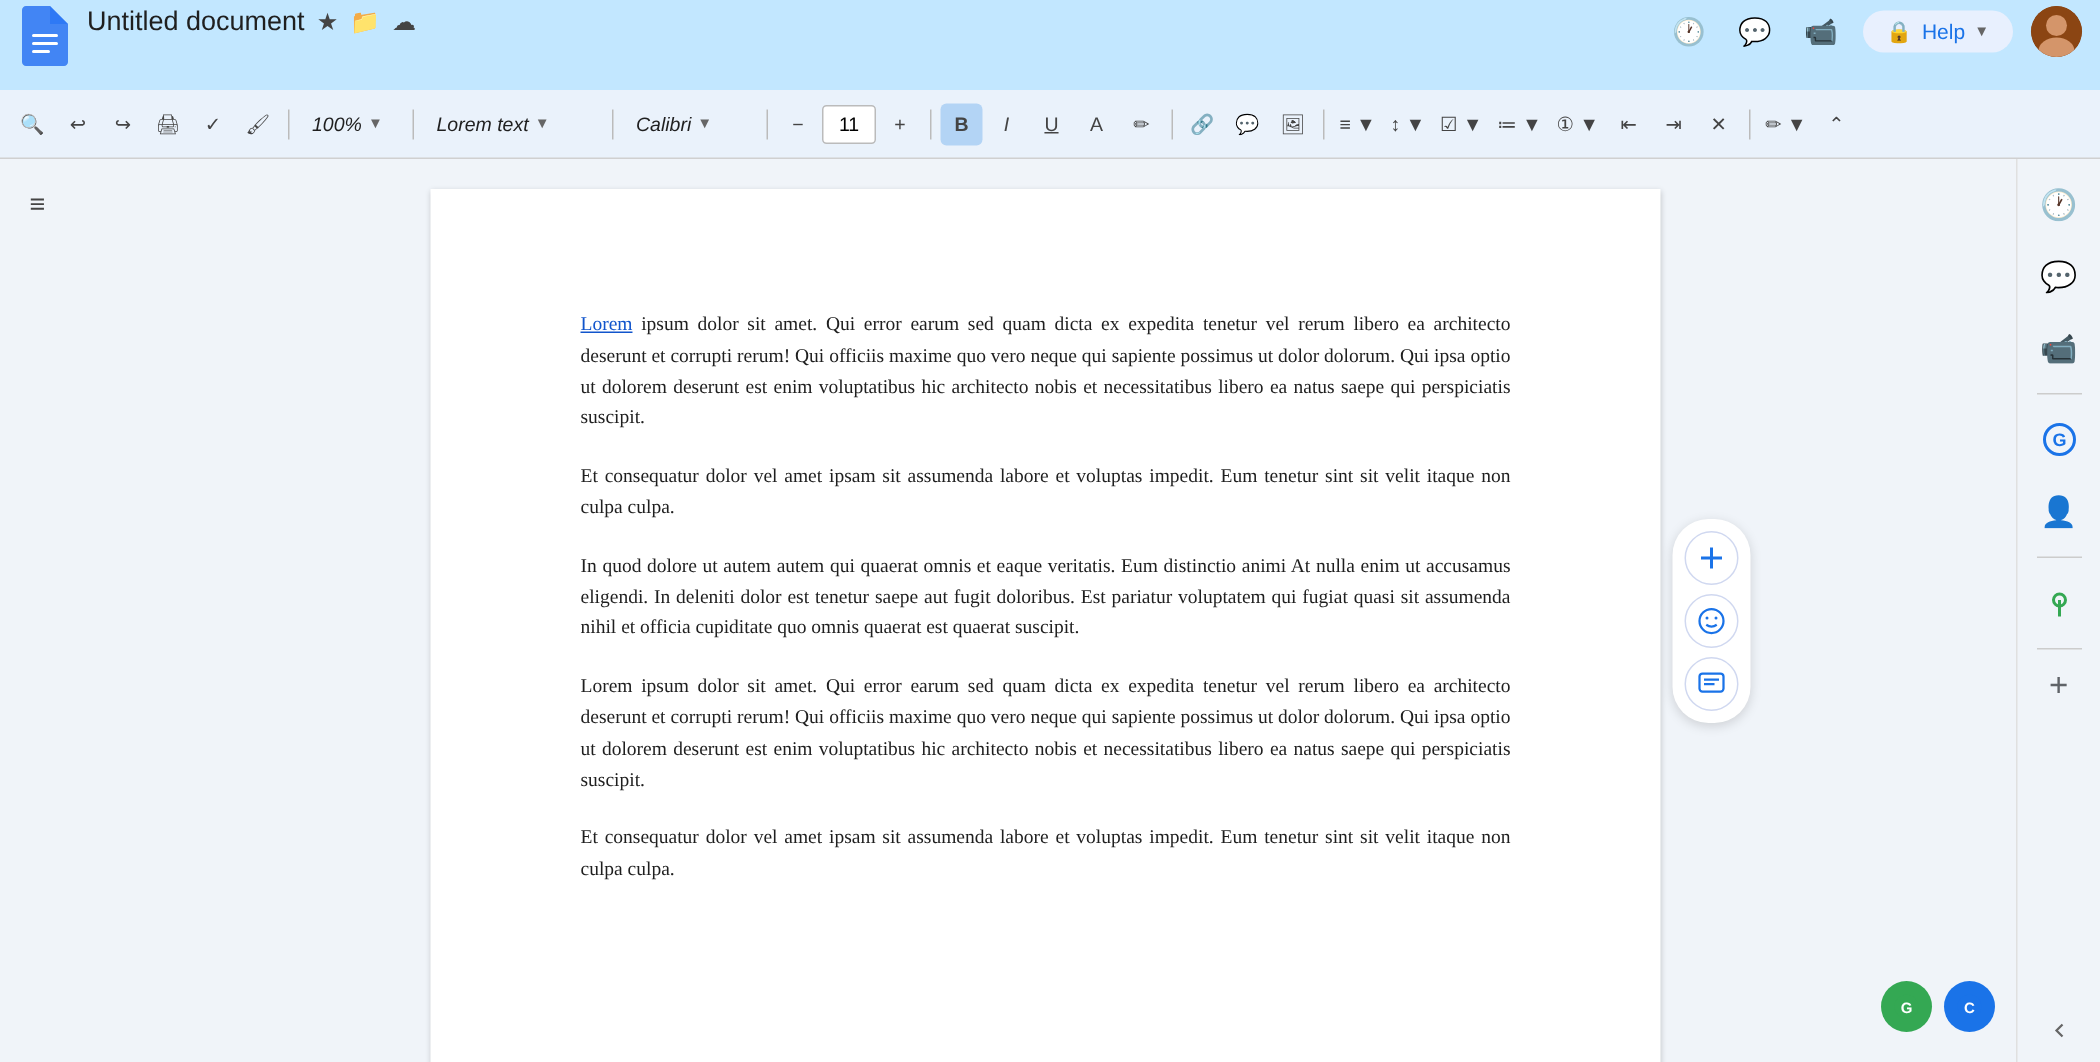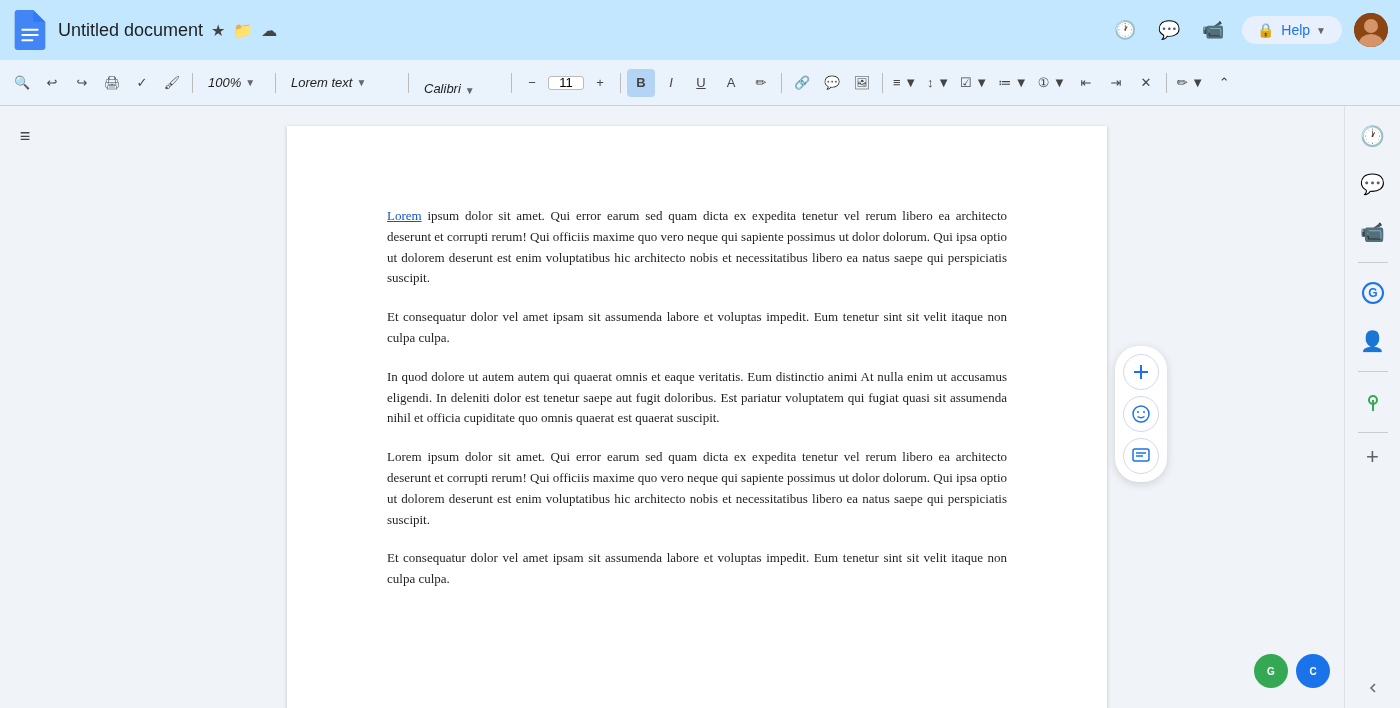--- a/index.html
+++ b/index.html
@@ -1,21 +1,21 @@
 <!DOCTYPE html>
 <html><head>
   <meta charset="utf-8">
   <style>
     * { box-sizing: border-box; margin: 0; padding: 0; }
     body { font-family: 'Arial', sans-serif; background: #f0f4f9; overflow: hidden; width: 1400px; height: 708px; display: flex; flex-direction: column; }
 
     
     .title-bar {
       display: flex;
-      align-items: center;
+      align-items: flex-start;
       background: #c2e7ff;
       padding: 4px 12px;
       height: 60px;
       position: relative;
     }
     .doc-icon {
       width: 36px;
       height: 40px;
       margin-right: 10px;
       flex-shrink: 0;
@@ -140,21 +140,21 @@
       min-width: 70px;
     }
     .chevron-down { font-size: 10px; color: #666; }
     .font-size-container {
       display: flex;
       align-items: center;
       gap: 2px;
     }
     .font-size-input {
       width: 36px;
-      height: 14px;
+      height: 26px;
       text-align: center;
       border: 1px solid #bbb;
       border-radius: 3px;
       font-size: 13px;
       background: white;
     }
     .bold-btn { font-weight: bold; }
     .italic-btn { font-style: italic; }
     .underline-btn { text-decoration: underline; }
 
@@ -378,21 +378,21 @@
     <span class="chevron-down">▼</span>
   </div>
   <div class="ft-separator"></div>
 
   <div class="ft-dropdown" style="min-width:120px;">
     <span>Lorem text</span>
     <span class="chevron-down">▼</span>
   </div>
   <div class="ft-separator"></div>
 
-  <div class="ft-dropdown" style="min-width:90px;align-items:flex-end;">
+  <div class="ft-dropdown" style="min-width:90px;">
     <span>Calibri</span>
     <span class="chevron-down">▼</span>
   </div>
   <div class="ft-separator"></div>
 
   <div class="font-size-container">
     <div class="ft-btn">−</div>
     <input class="font-size-input" type="text" value="11" style="">
     <div class="ft-btn">+</div>
   </div>

